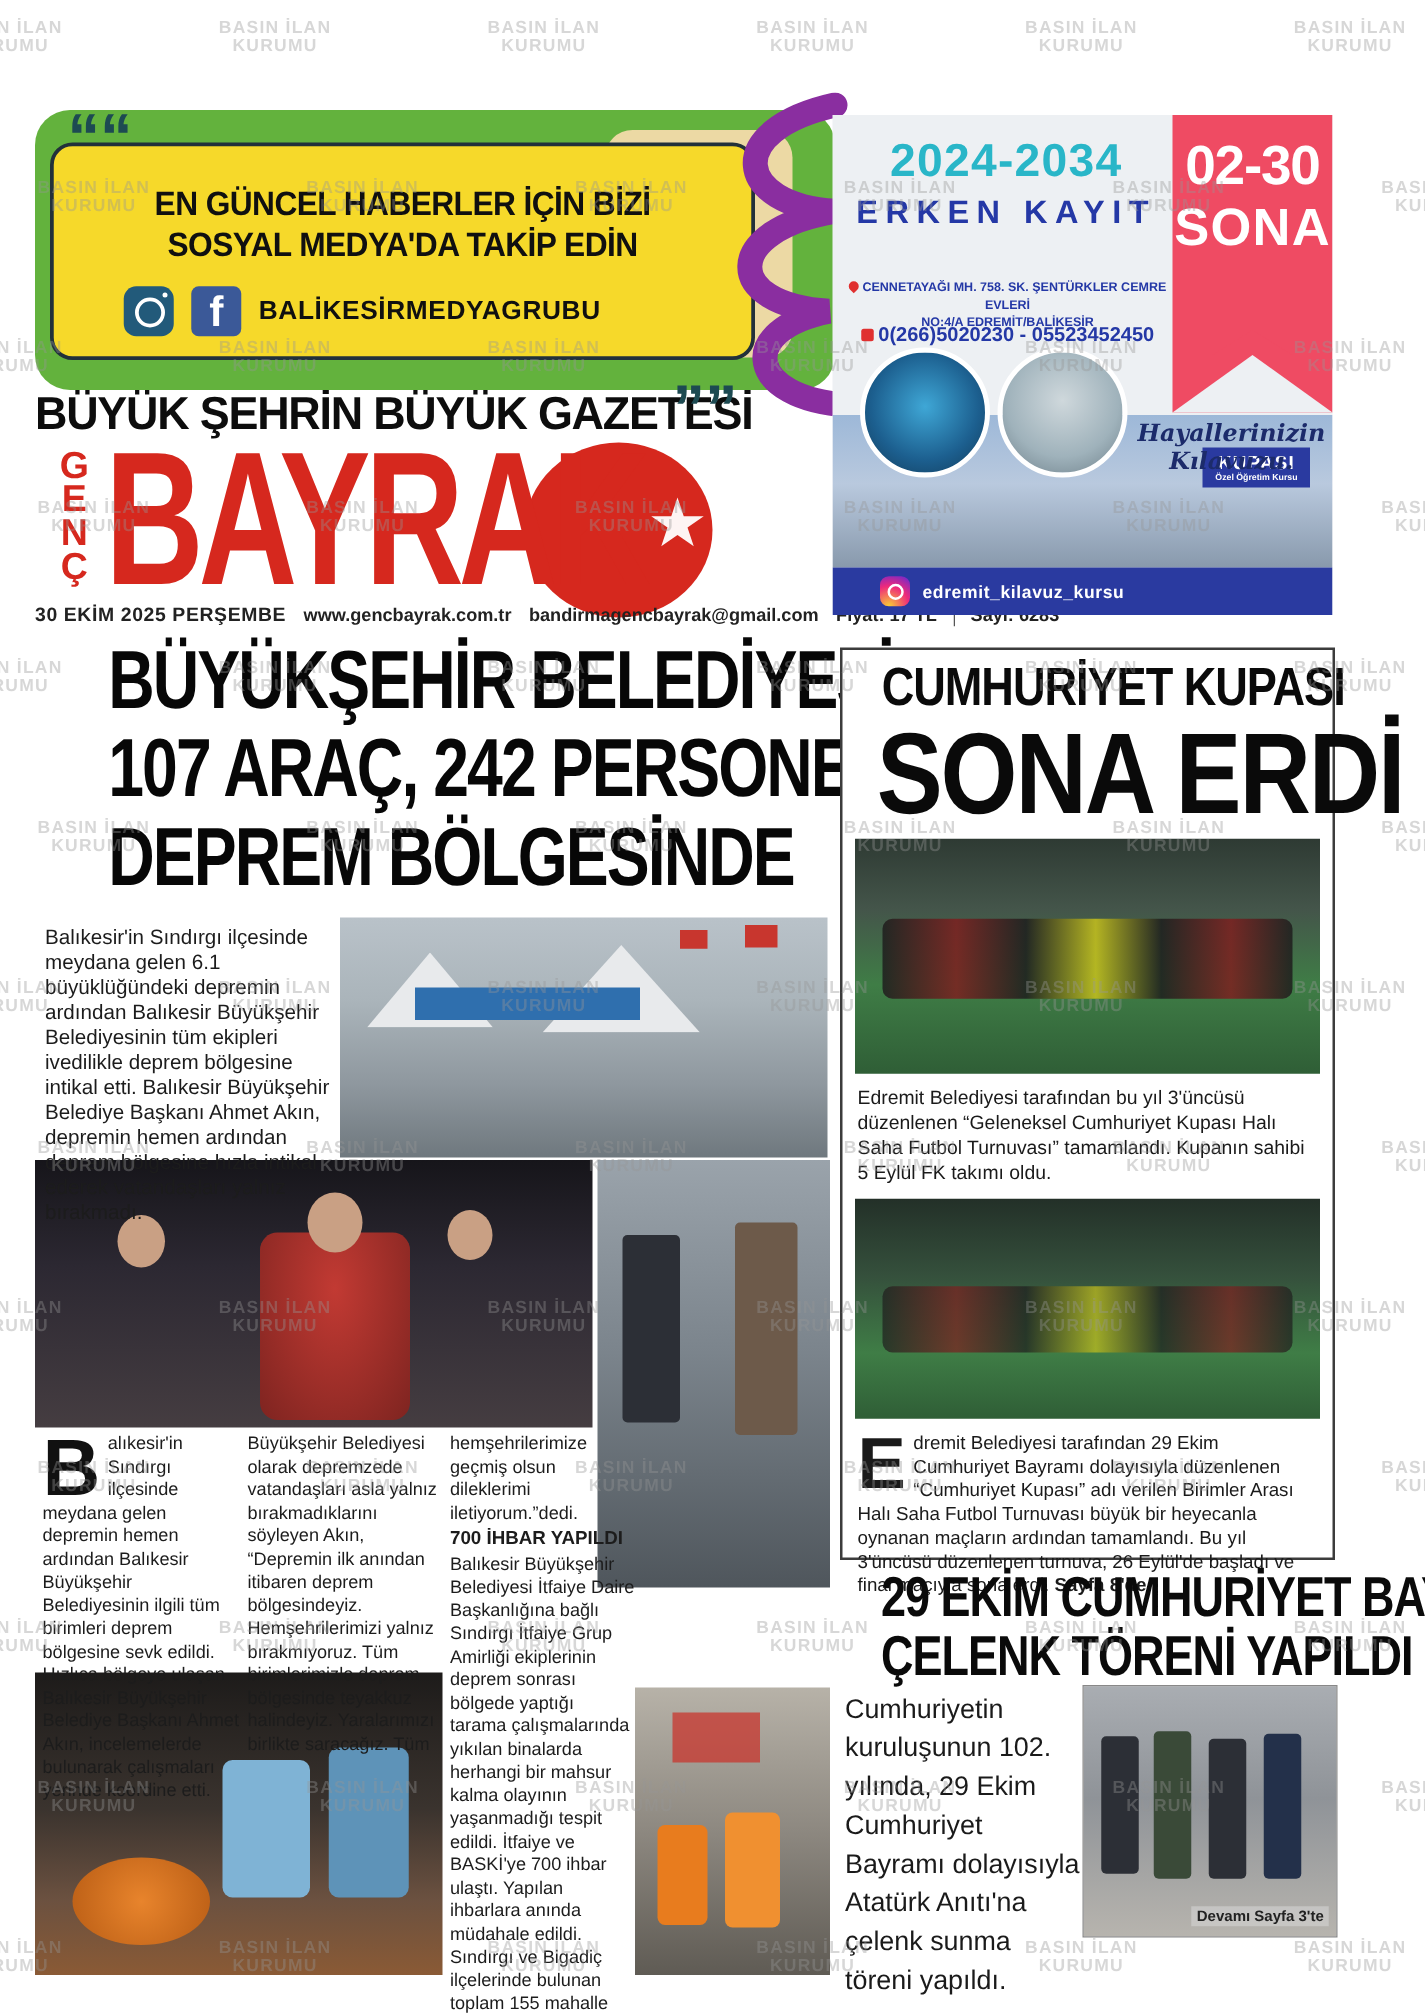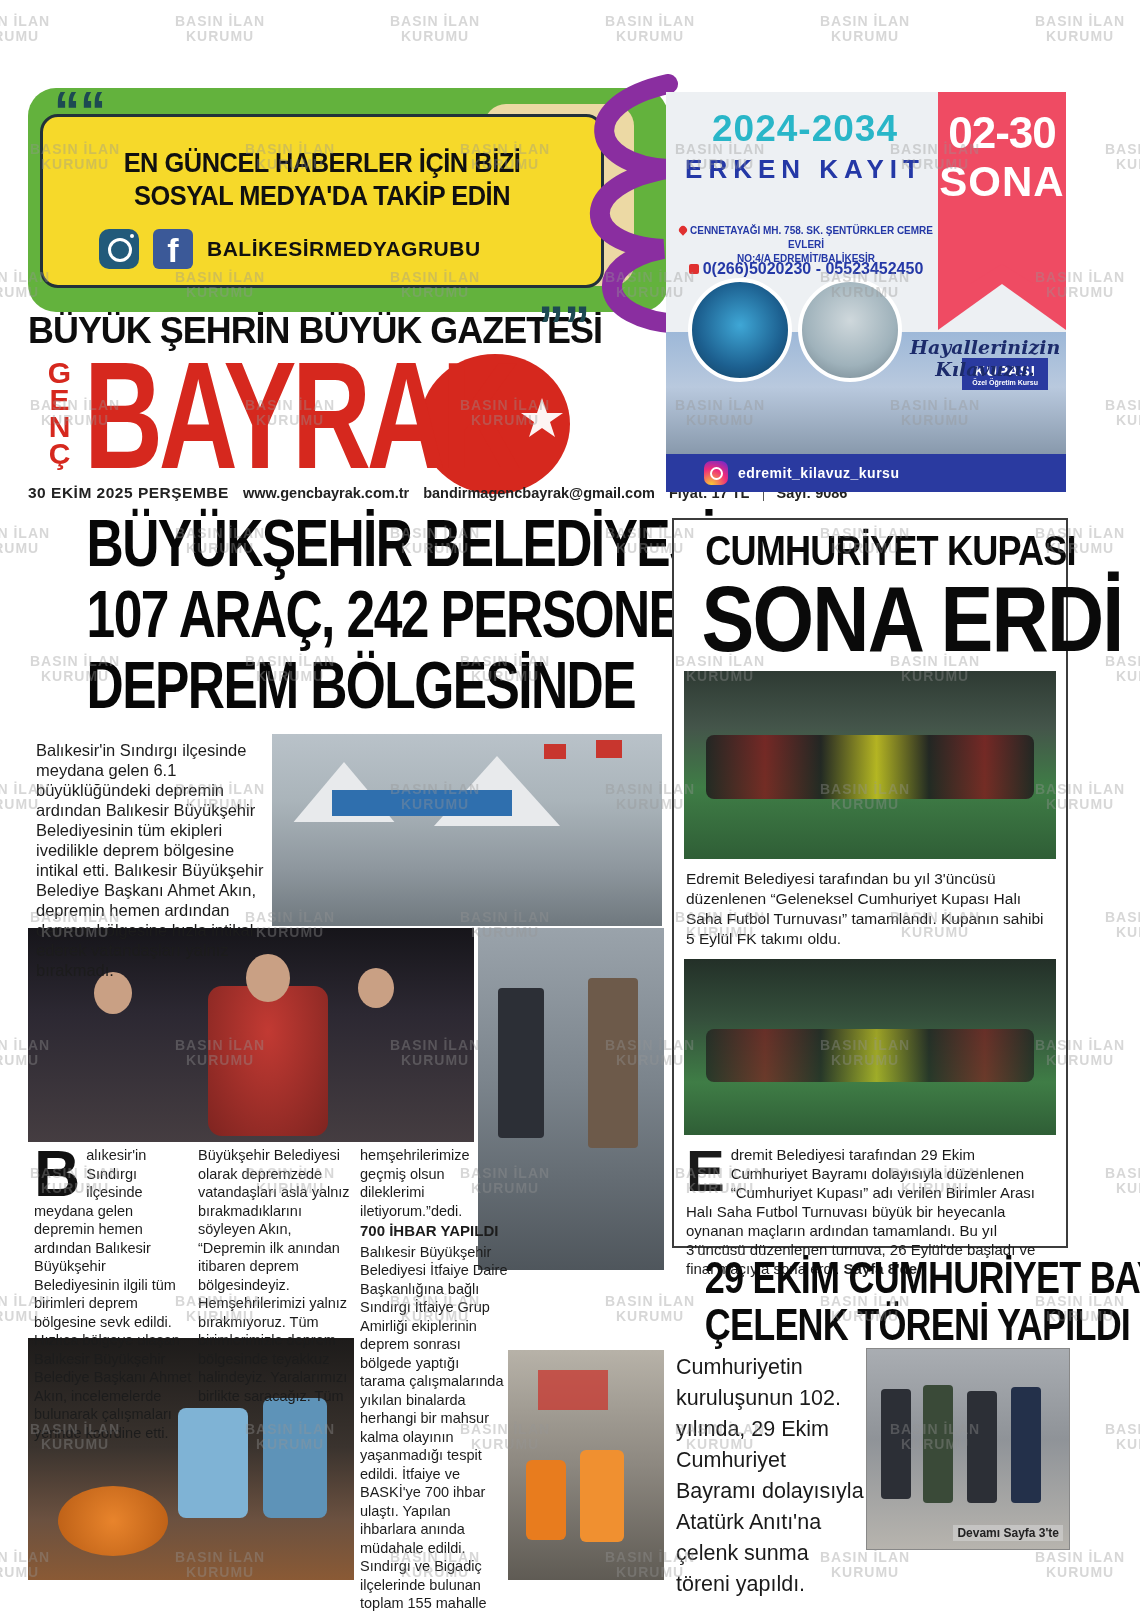--- a/index.html
+++ b/index.html
@@ -222,21 +222,21 @@
         <path d="M118 70 L131 79 L126 64 L139 55 L123 55 L118 40 L113 55 L97 55 L110 64 L105 79 Z" fill="#ffffff" opacity="0.95"></path>
       </svg>
     </div>
   </div>
 
   <div class="dateline">
     <span class="dl-date">30 EKİM 2025 PERŞEMBE</span>
     <span class="dl-b">www.gencbayrak.com.tr</span>
     <span class="dl-b">bandirmagencbayrak@gmail.com</span>
     <span class="dl-b">Fiyat: 17 TL</span>
-    <span class="dl-b dl-sep">Sayı: 9086</span>
+    <span class="dl-b dl-sep">Sayı: 6283</span>
   </div>
 
   <div class="lead-headline">
     <div class="lh-line">BÜYÜKŞEHİR BELEDİYESİ</div>
     <div class="lh-line">107 ARAÇ, 242 PERSONELLE</div>
     <div class="lh-line">DEPREM BÖLGESİNDE</div>
   </div>
 
   <div class="lead-intro">Balıkesir'in Sındırgı ilçesinde meydana gelen 6.1 büyüklüğündeki depremin ardından Balıkesir Büyükşehir Belediyesinin tüm ekipleri ivedilikle deprem bölgesine intikal etti. Balıkesir Büyükşehir Belediye Başkanı Ahmet Akın, depremin hemen ardından deprem bölgesine hızla intikal ederek vatandaşları yalnız bırakmadı.</div>
 

